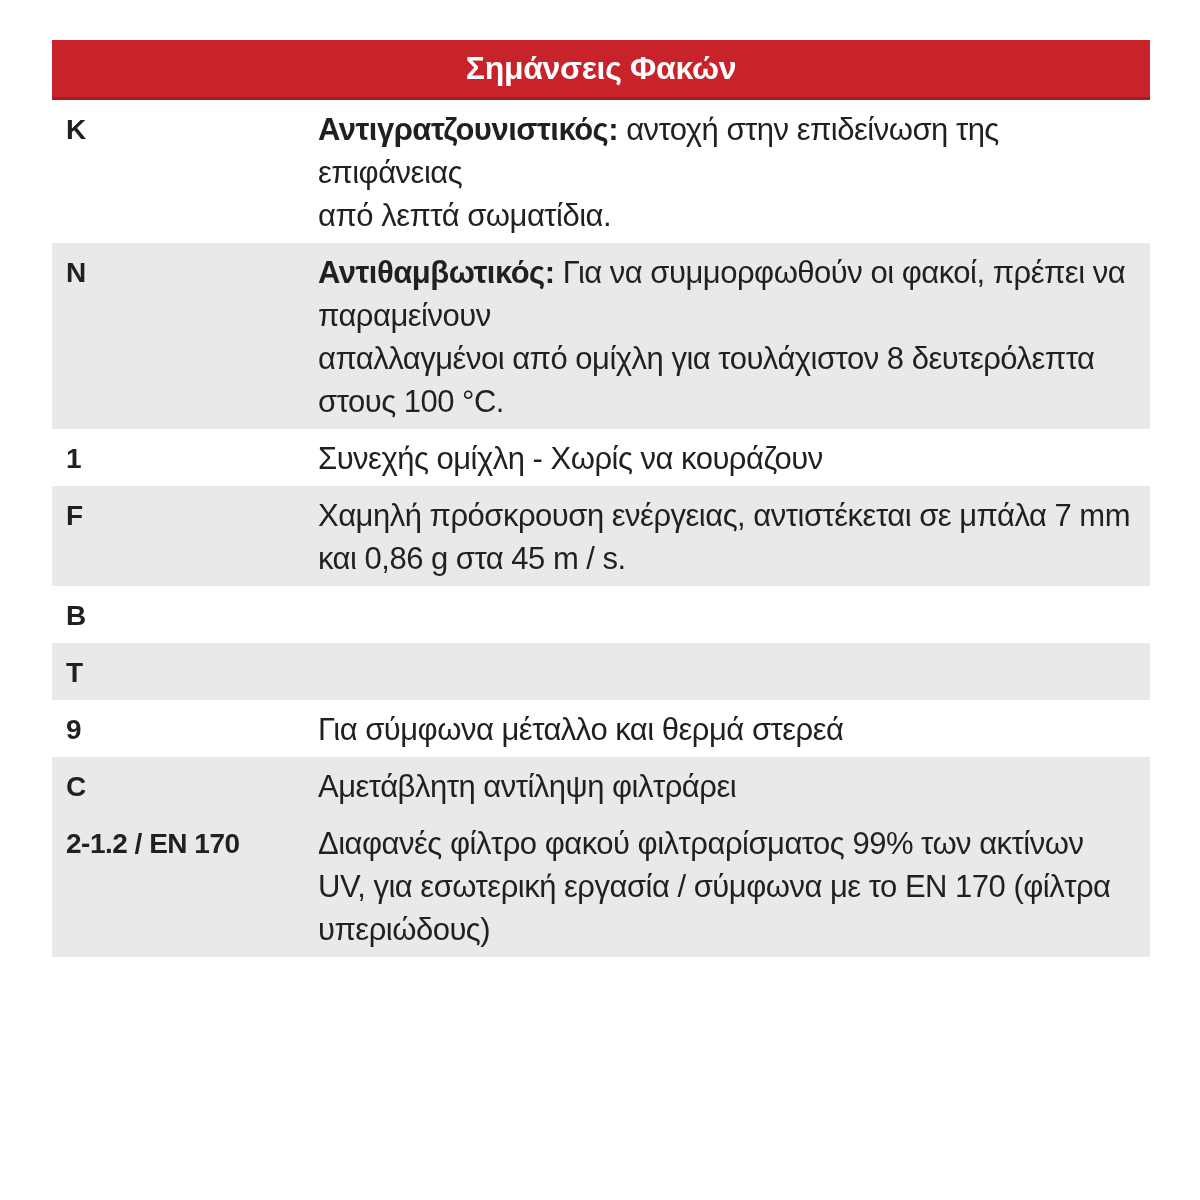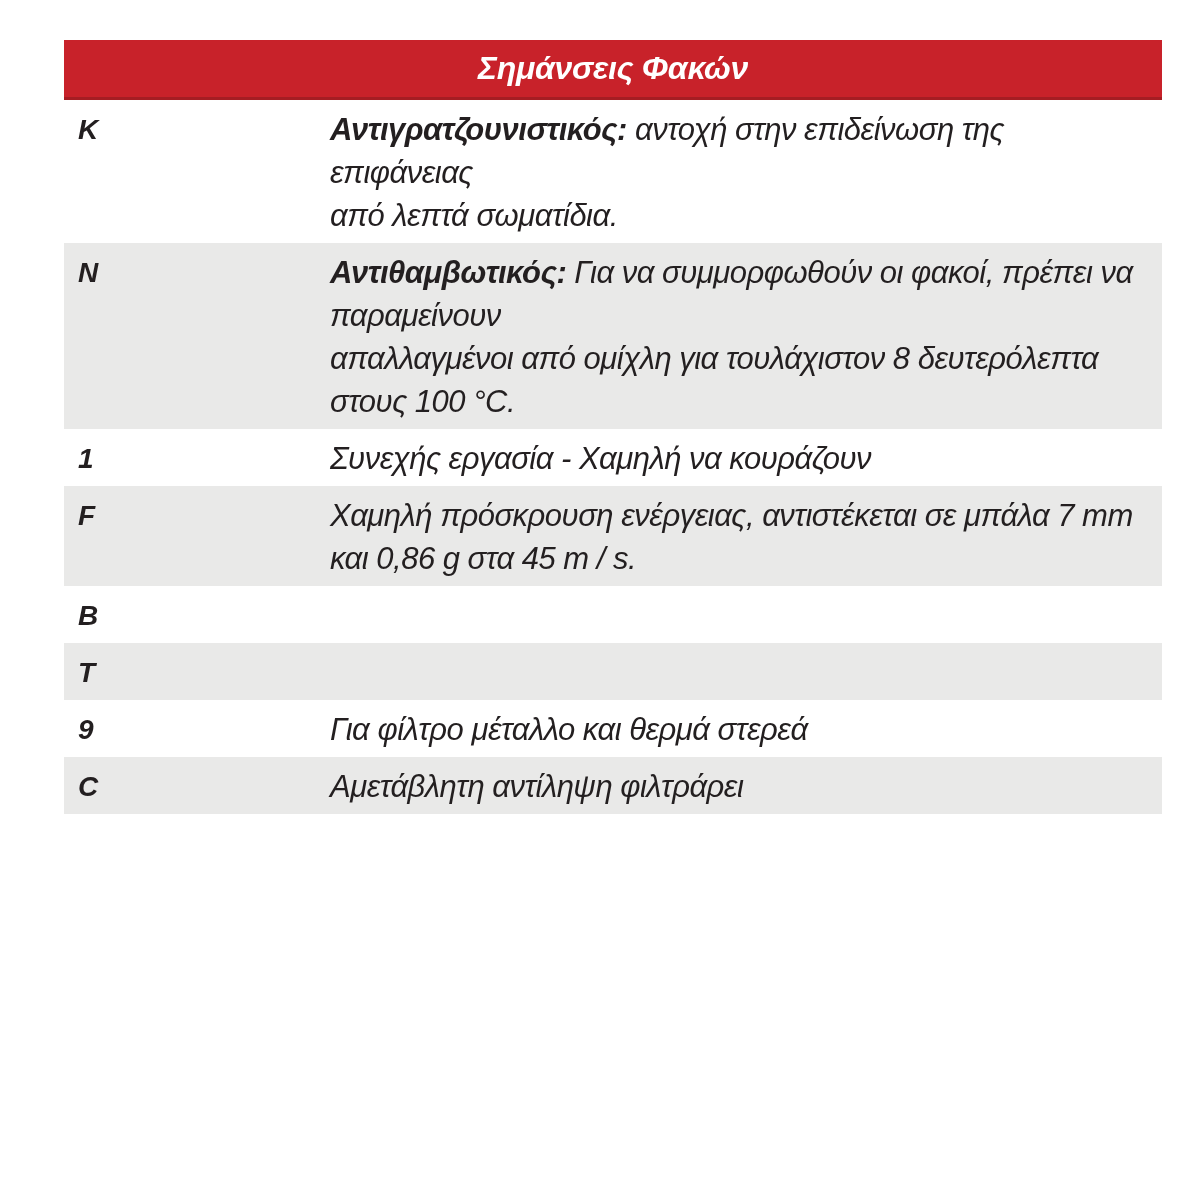--- a/index.html
+++ b/index.html
@@ -5,23 +5,22 @@
   * { margin: 0; padding: 0; box-sizing: border-box; }
   html, body {
     width: 1200px; height: 1200px;
     background: #ffffff;
     overflow: hidden;
     font-family: "Liberation Sans", sans-serif;
     color: #231f20;
   }
   .doc {
     position: absolute;
-    left: 64px; top: 40px;
+    left: 52px; top: 40px;
     width: 1098px;
-    font-style: italic;
   }
   .title-bar {
     height: 60px;
     background: #c8222a;
     border-bottom: 3px solid #a51d23;
     display: flex;
     align-items: center;
     justify-content: center;
   }
   .title-bar span {
@@ -73,42 +72,48 @@
   <div class="row shaded">
     <div class="code">N</div>
     <div class="desc"><span class="lead">Αντιθαμβωτικός:</span><span> Για να συμμορφωθούν οι φακοί, πρέπει να
 παραμείνουν
 απαλλαγμένοι από ομίχλη για τουλάχιστον 8 δευτερόλεπτα
 στους 100 °C.</span></div>
   </div>
 
   <div class="row">
     <div class="code">1</div>
-    <div class="desc"><span class="lead"></span><span>Συνεχής εργασία - Χαμηλή να κουράζουν</span></div>
+    <div class="desc"><span class="lead"></span><span>Συνεχής ομίχλη - Χωρίς να κουράζουν</span></div>
   </div>
 
   <div class="row shaded">
     <div class="code">F</div>
     <div class="desc"><span class="lead"></span><span>Χαμηλή πρόσκρουση ενέργειας, αντιστέκεται σε μπάλα 7 mm
 και 0,86 g στα 45 m / s.</span></div>
   </div>
 
   <div class="row">
     <div class="code">B</div>
   </div>
 
   <div class="row shaded">
     <div class="code">T</div>
   </div>
 
   <div class="row">
     <div class="code">9</div>
-    <div class="desc"><span class="lead"></span><span>Για φίλτρο μέταλλο και θερμά στερεά</span></div>
+    <div class="desc"><span class="lead"></span><span>Για σύμφωνα μέταλλο και θερμά στερεά</span></div>
   </div>
 
   <div class="row shaded">
     <div class="code">C</div>
     <div class="desc"><span class="lead"></span><span>Αμετάβλητη αντίληψη φιλτράρει</span></div>
   </div>
 
+  <div class="row shaded">
+    <div class="code">2-1.2 / EN 170</div>
+    <div class="desc"><span class="lead"></span><span>Διαφανές φίλτρο φακού φιλτραρίσματος 99% των ακτίνων
+UV, για εσωτερική εργασία / σύμφωνα με το EN 170 (φίλτρα
+υπεριώδους)</span></div>
+  </div>
 
 
 </div>
 
 </body></html>

